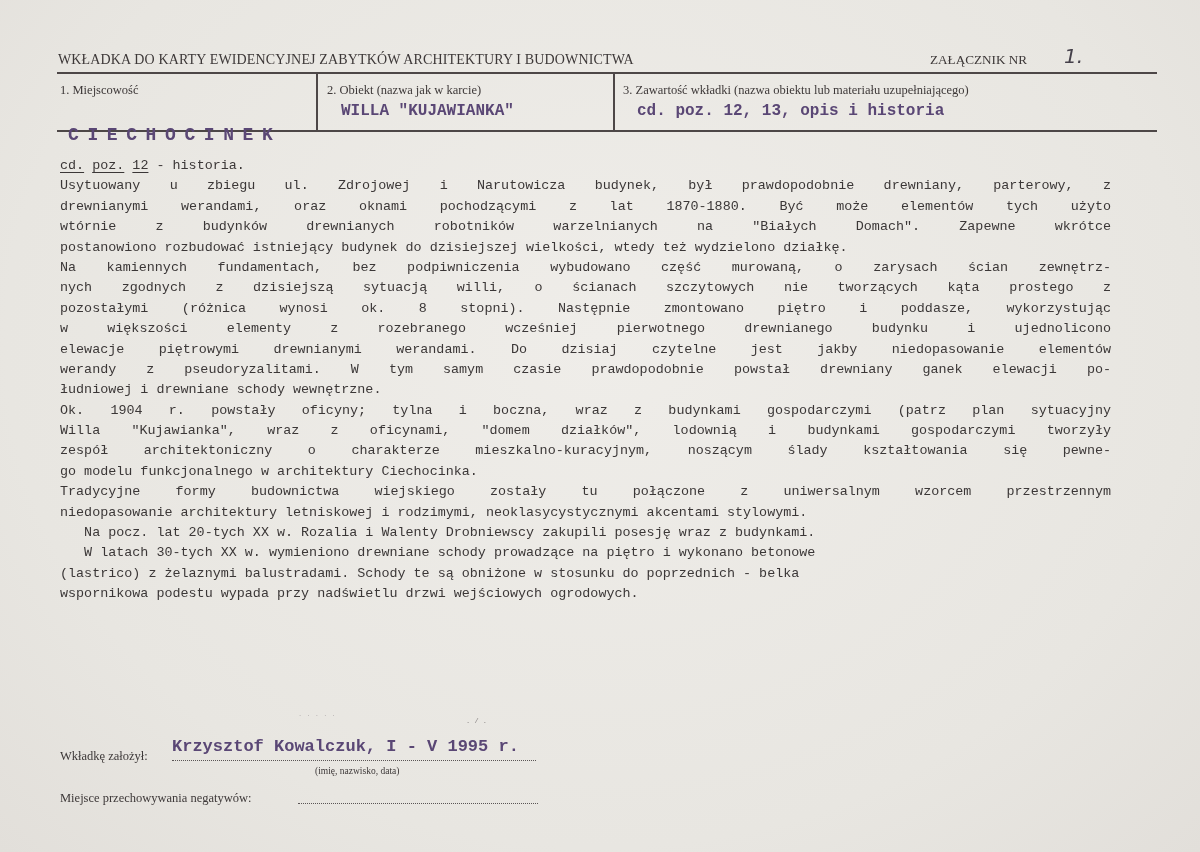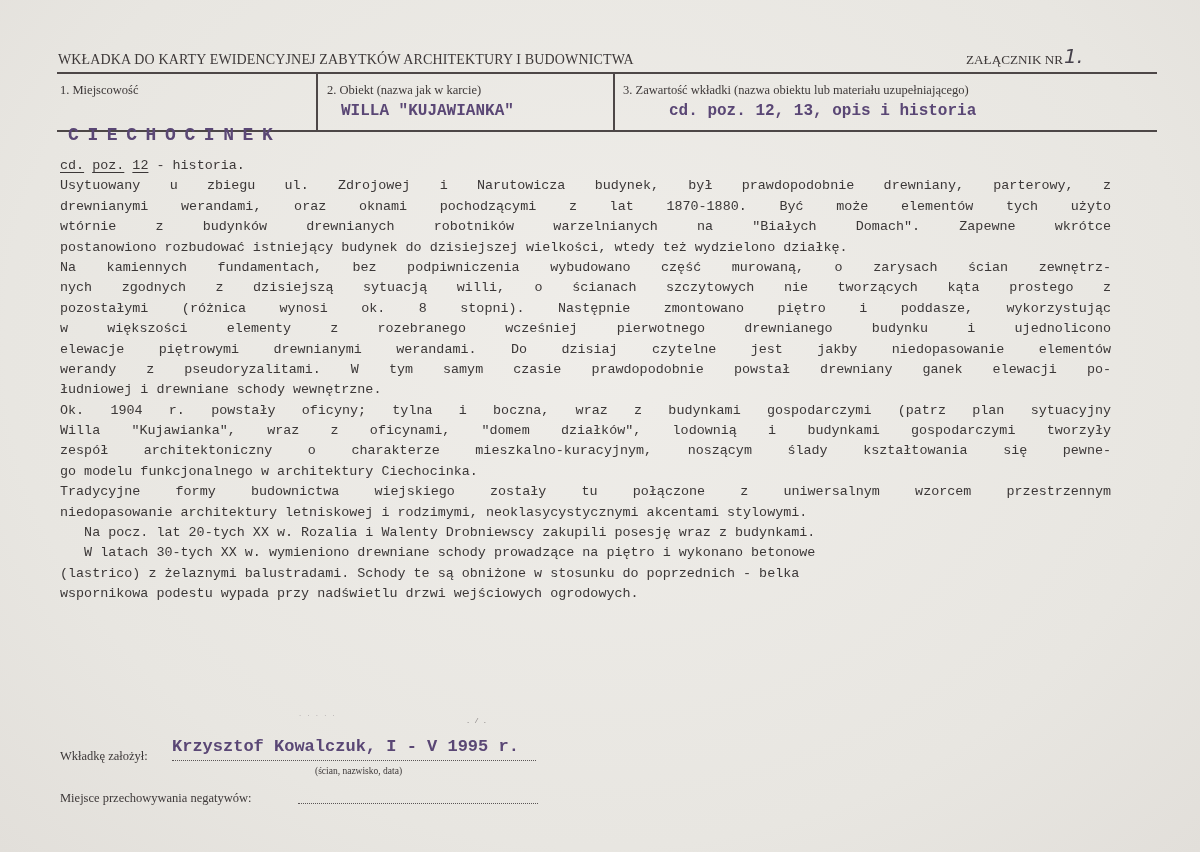--- a/index.html
+++ b/index.html
@@ -31,21 +31,20 @@
       white-space: nowrap;
       text-align: right;
     }
     .annex-label {
       position: absolute;
       left: 930px;
       top: 52px;
       font-size: 13.2px;
       color: #3d3838;
       white-space: nowrap;
-      margin-left: 36px;
     }
     .annex-number {
       position: absolute;
       left: 1064px;
       top: 44px;
       font-family: "DejaVu Sans", sans-serif;
       font-style: italic;
       font-size: 20px;
       color: #45404a;
     }
@@ -92,21 +91,20 @@
     .v-object {
       left: 341px;
       top: 102px;
       font-size: 16px;
       letter-spacing: 0px;
     }
     .v-content {
       left: 637px;
       top: 102px;
       font-size: 16px;
-      margin-left: 32px;
     }
 
     .body-text {
       position: absolute;
       left: 60px;
       top: 156px;
       width: 1080px;
       font-family: "Liberation Mono", monospace;
       font-size: 13.4px;
       line-height: 20.4px;
@@ -210,18 +208,18 @@
     <span class="line">(lastrico) z żelaznymi balustradami. Schody te są obniżone w stosunku do poprzednich - belka</span>
     <span class="line">wspornikowa podestu wypada przy nadświetlu drzwi wejściowych ogrodowych.</span>
   </div>
 
   <div class="faint-mark" style="left:298px; top:710px;">. . . . .</div>
   <div class="faint-mark" style="left:466px; top:717px; color:#8a8585;">. / .</div>
 
   <div class="footer-label f-author-label">Wkładkę założył:</div>
   <div class="typed-purple f-author-value">Krzysztof Kowalczuk, I - V 1995 r.</div>
   <div class="dotted author"></div>
-  <div class="f-caption">(ścian, nazwisko, data)</div>
+  <div class="f-caption">(imię, nazwisko, data)</div>
 
   <div class="footer-label f-neg-label">Miejsce przechowywania negatywów:</div>
   <div class="dotted neg"></div>
 
 </div>
 
 </body></html>

